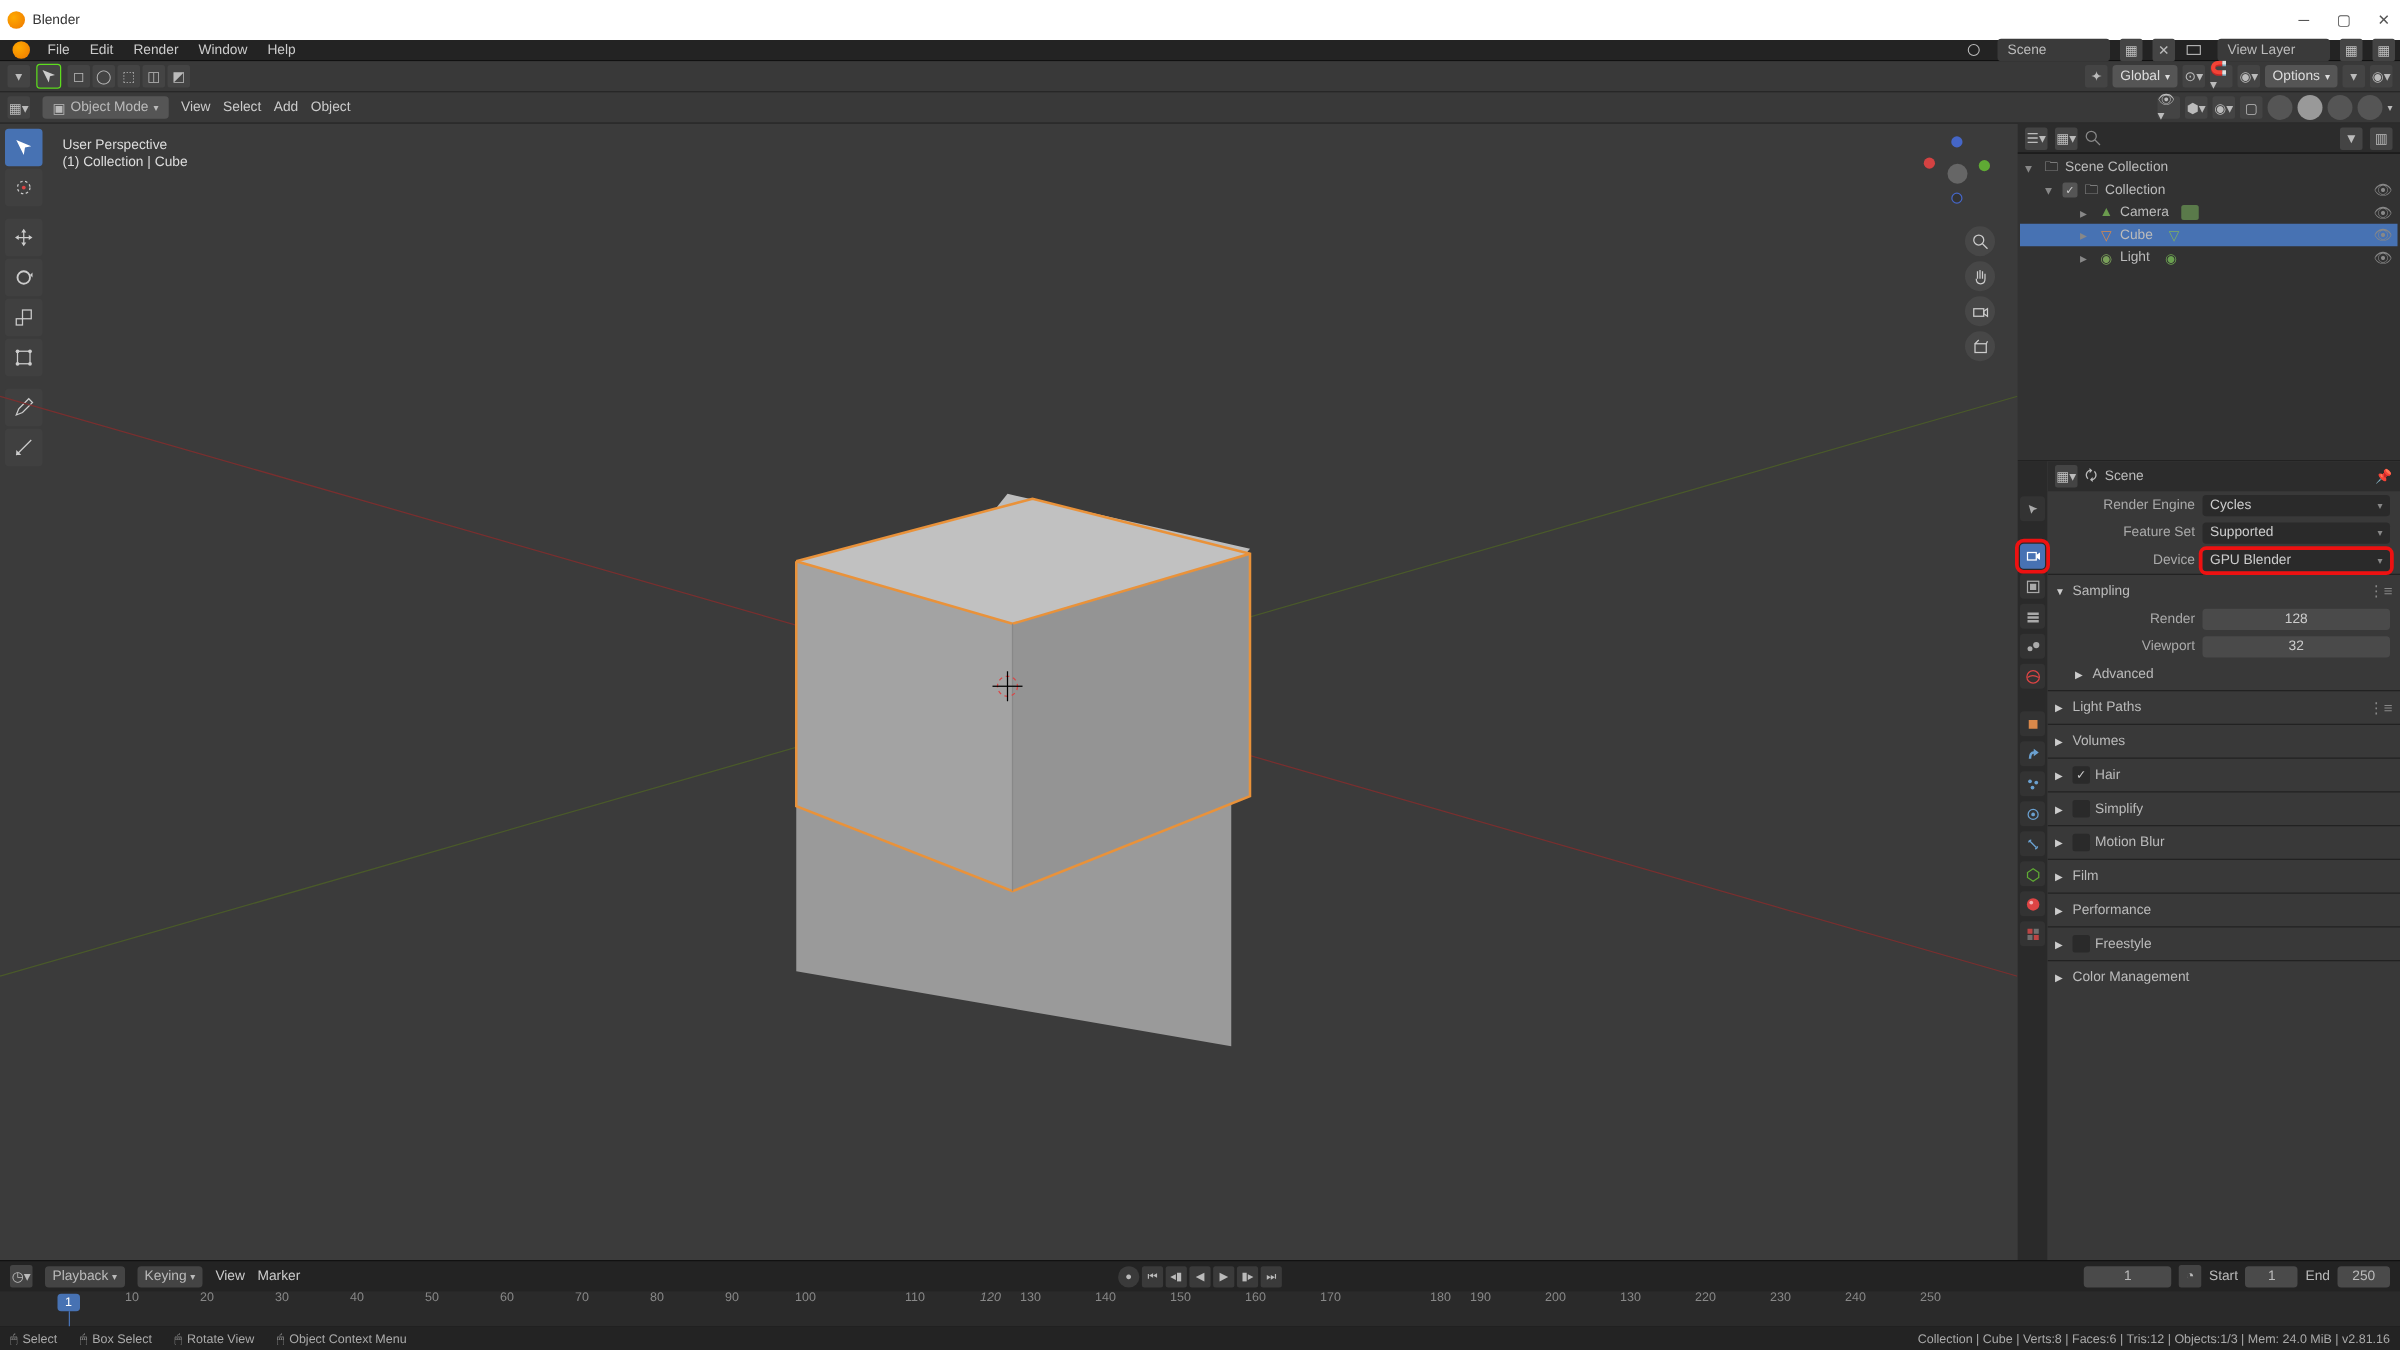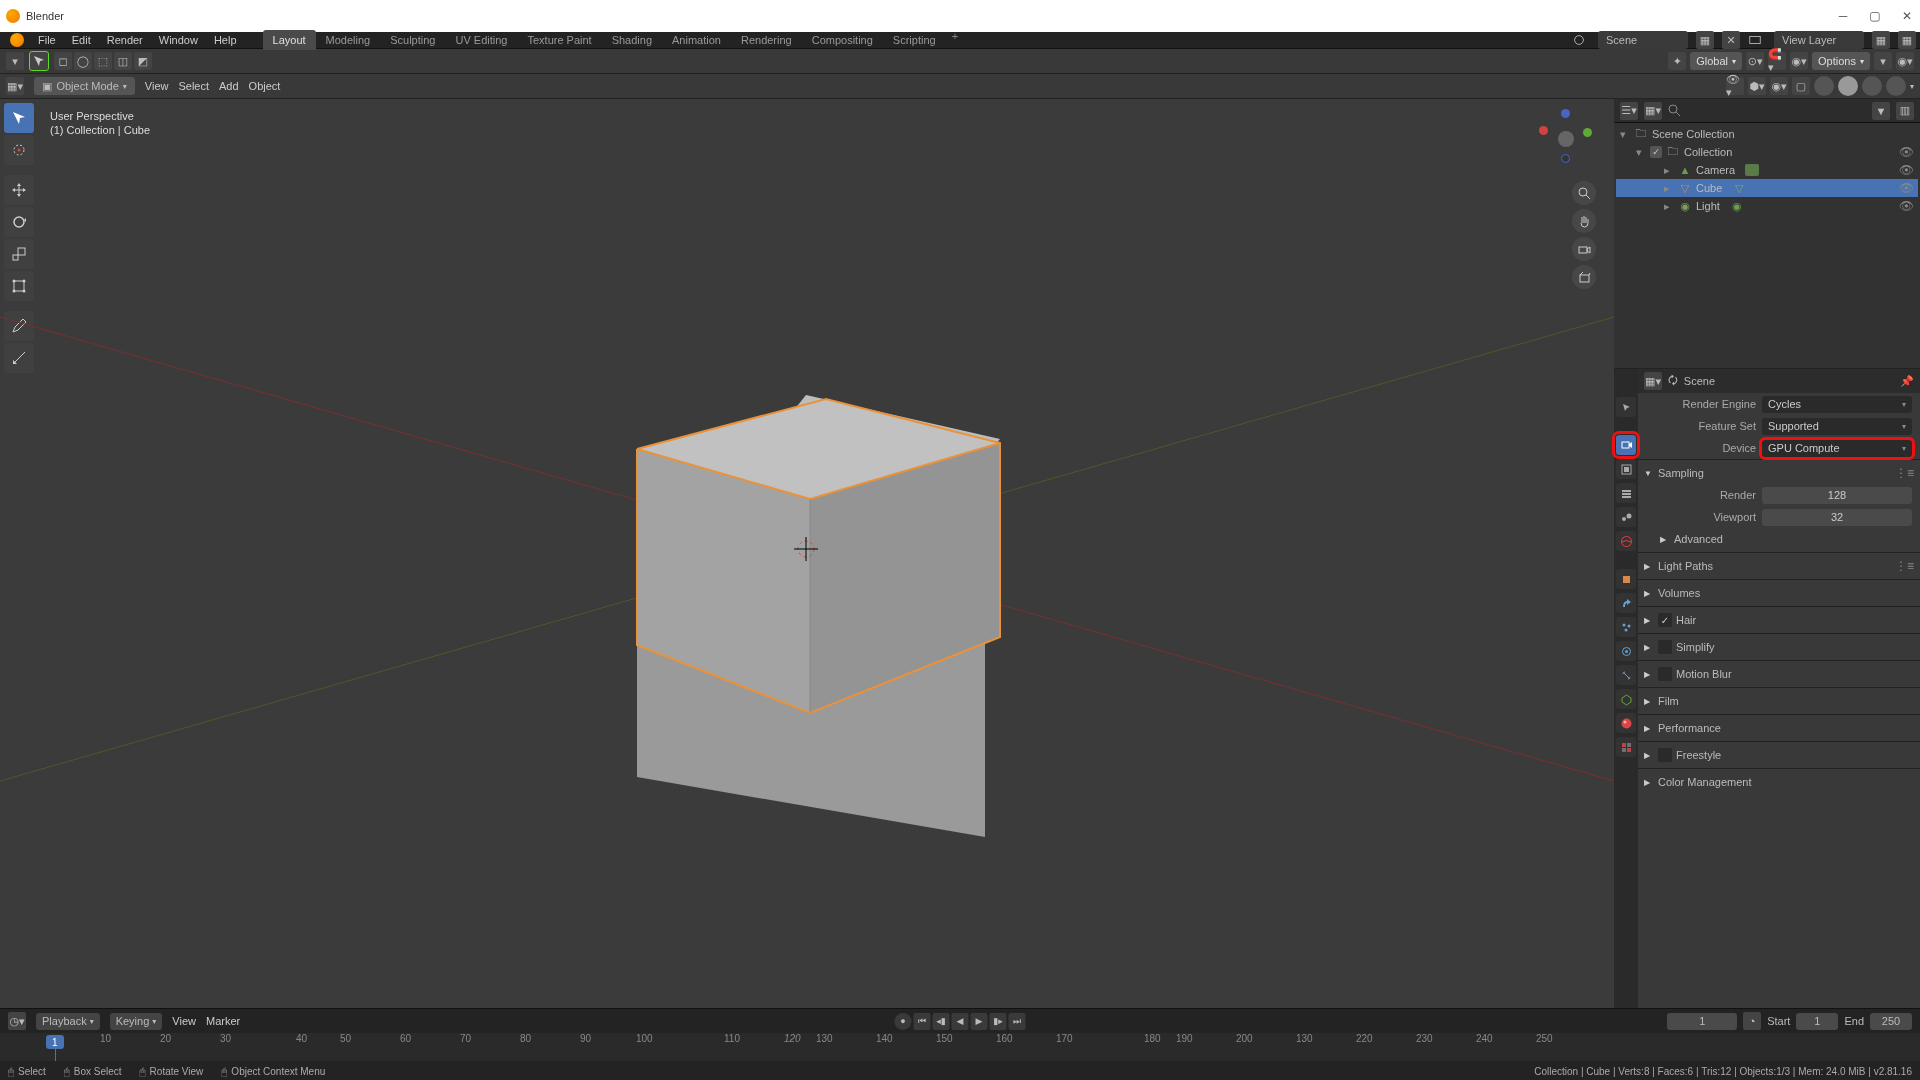--- a/index.html
+++ b/index.html
@@ -126,33 +126,20 @@
   </div>
 </div>
 
 <div class="menubar">
   <span class="blender-icon"></span>
   <span class="menu-item">File</span>
   <span class="menu-item">Edit</span>
   <span class="menu-item">Render</span>
   <span class="menu-item">Window</span>
   <span class="menu-item">Help</span>
-  <div class="ws-tabs">
-    <span class="ws-tab active">Layout</span>
-    <span class="ws-tab">Modeling</span>
-    <span class="ws-tab">Sculpting</span>
-    <span class="ws-tab">UV Editing</span>
-    <span class="ws-tab">Texture Paint</span>
-    <span class="ws-tab">Shading</span>
-    <span class="ws-tab">Animation</span>
-    <span class="ws-tab">Rendering</span>
-    <span class="ws-tab">Compositing</span>
-    <span class="ws-tab">Scripting</span>
-    <span class="ws-add">+</span>
-  </div>
   <div class="right-section">
     <span class="sc-icon"><svg viewBox="0 0 16 16">
           <circle cx="8" cy="8" r="5" fill="none" stroke="#bbb"></circle>
         </svg></span>
     <div class="sc-field">
         <span>Scene</span>
       </div>
     <span class="tb-icon">▦</span>
     <span class="tb-icon">✕</span>
     <span class="sc-icon"><svg viewBox="0 0 16 16">
@@ -509,21 +496,21 @@
         <div class="prop-row">
           <span class="prop-label">Feature Set</span>
           <div class="prop-field">
               <span>Supported</span>
               <span class="chev-down">▾</span>
             </div>
         </div>
         <div class="prop-row">
           <span class="prop-label">Device</span>
           <div class="prop-field highlight">
-              <span>GPU Compute</span>
+              <span>GPU Blender</span>
               <span class="chev-down">▾</span>
             </div>
         </div>
 
         <div class="panel-section">
           <div class="panel-header">
               <span class="tw">▼</span>
               <span>Sampling</span>
               <span class="opts-icn">⋮≡</span>
             </div>
@@ -646,21 +633,21 @@
     </div>
   </div>
   <div class="tl-ruler">
     <div class="tl-cursor" style="left:46px;">
         <span>1</span>
       </div>
     <div class="tl-cursor-line" style="left:55px;"></div>
     <span class="tl-tick" style="left:100px;">10</span>
     <span class="tl-tick" style="left:160px;">20</span>
     <span class="tl-tick" style="left:220px;">30</span>
-    <span class="tl-tick" style="left:296px;">40</span>
+    <span class="tl-tick" style="left:280px;">40</span>
     <span class="tl-tick" style="left:340px;">50</span>
     <span class="tl-tick" style="left:400px;">60</span>
     <span class="tl-tick" style="left:460px;">70</span>
     <span class="tl-tick" style="left:520px;">80</span>
     <span class="tl-tick" style="left:580px;">90</span>
     <span class="tl-tick" style="left:636px;">100</span>
     <span class="tl-tick" style="left:724px;">110</span>
     <span class="tl-tick" style="left:784px;font-style:italic;">120</span>
     <span class="tl-tick" style="left:816px;">130</span>
     <span class="tl-tick" style="left:876px;">140</span>

